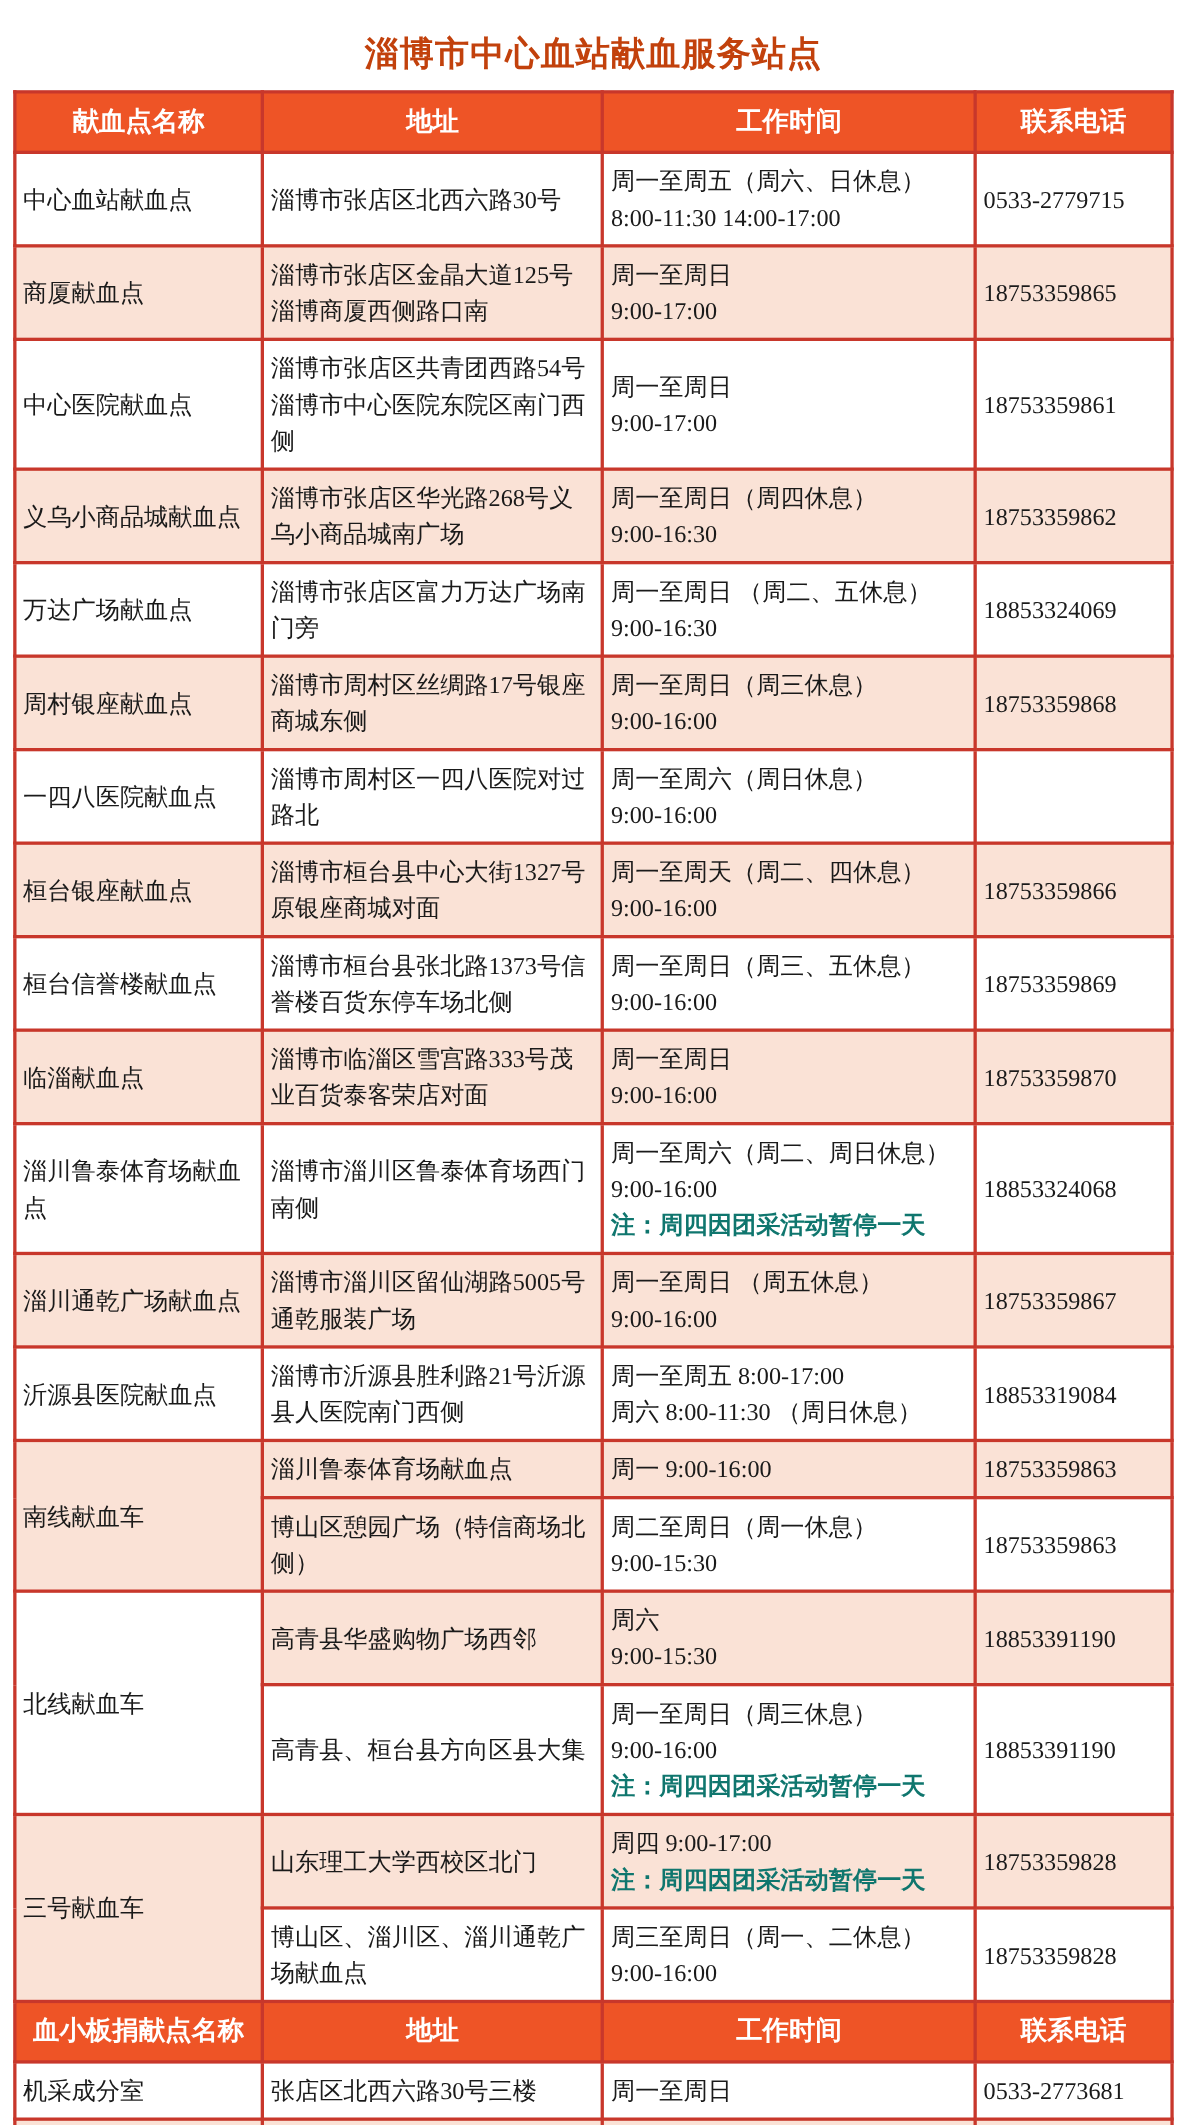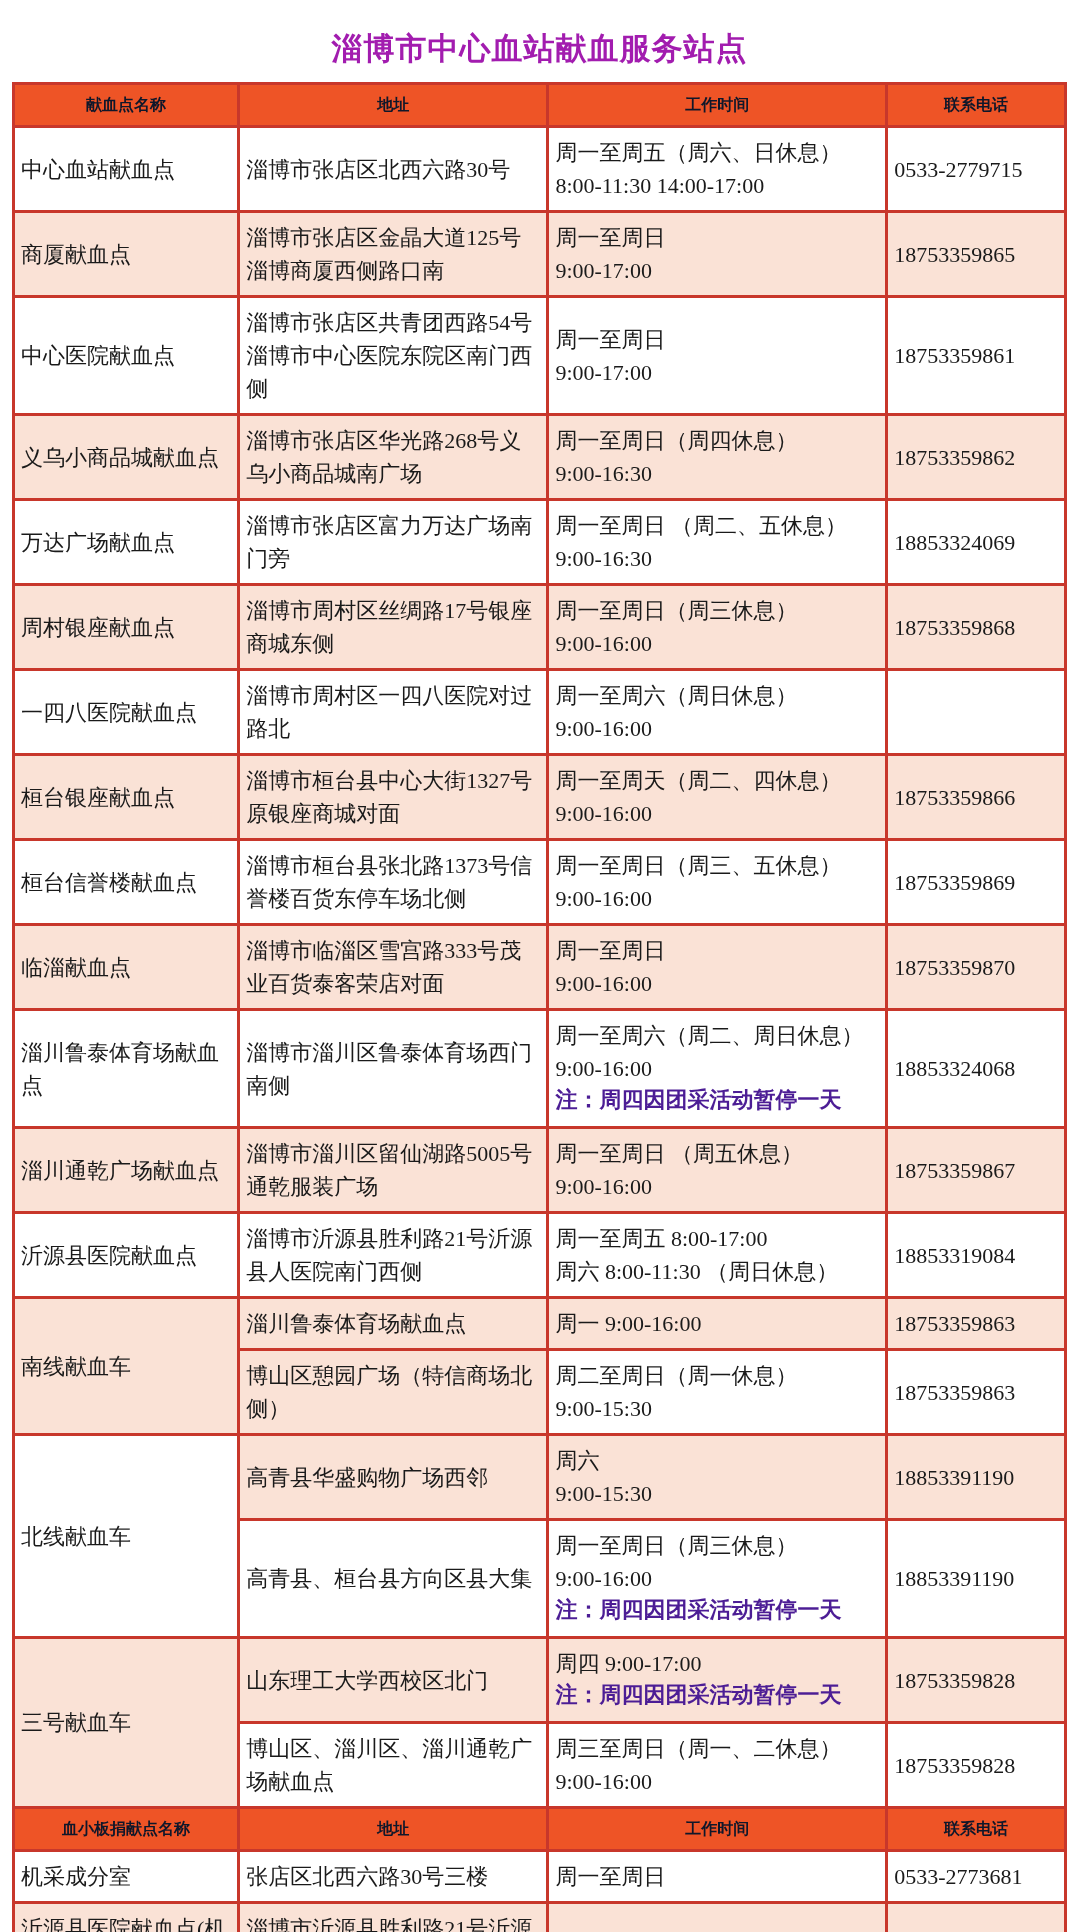--- a/index.html
+++ b/index.html
@@ -11,21 +11,21 @@
   }
   .page {
     width: 1080px;
     box-sizing: border-box;
     padding: 14px 13px 8px 12px;
   }
   .title {
     text-align: center;
     font-size: 31px;
     font-weight: bold;
-    color: #a21caf;
+    color: #c2410c;
     letter-spacing: 1px;
     margin: 14px 0 12px 0;
     font-family: "Liberation Sans", "DejaVu Sans", sans-serif;
   }
   table.blood {
     width: 100%;
     border-collapse: collapse;
     table-layout: fixed;
   }
   table.blood td, table.blood th {
@@ -35,36 +35,36 @@
     color: #1a1a1a;
     font-size: 22px;
     line-height: 1.5;
     padding: 8px 6px;
     font-family: "Liberation Serif", "DejaVu Serif", serif;
     font-weight: normal;
     word-break: break-word;
   }
   table.blood th.hdr {
     background: #ee5426;
-    color: #0f172a;
+    color: #ffffff;
     font-weight: bold;
-    font-size: 16px;
+    font-size: 24px;
     text-align: center;
     padding: 8px 4px;
     font-family: "Liberation Sans", "DejaVu Sans", sans-serif;
   }
   td.c-name  { text-align: left; }
   td.c-addr  { text-align: left; padding-left: 7px; padding-right: 4px; margin-top: 12px; }
   td.c-hours { text-align: left; }
   td.c-phone { text-align: left; }
   td.alt { background: #fae2d6; }
   .note {
-    color: #4c1d95;
+    color: #0f766e;
     font-weight: bold;
-    font-family: Liberation Mono, monospace;
+    font-family: Liberation Sans, sans-serif;
   }
   .hline { display: block; }
 </style>
 </head>
 <body>
 
 <div class="page">
 
   <div class="title">淄博市中心血站献血服务站点</div>
 

